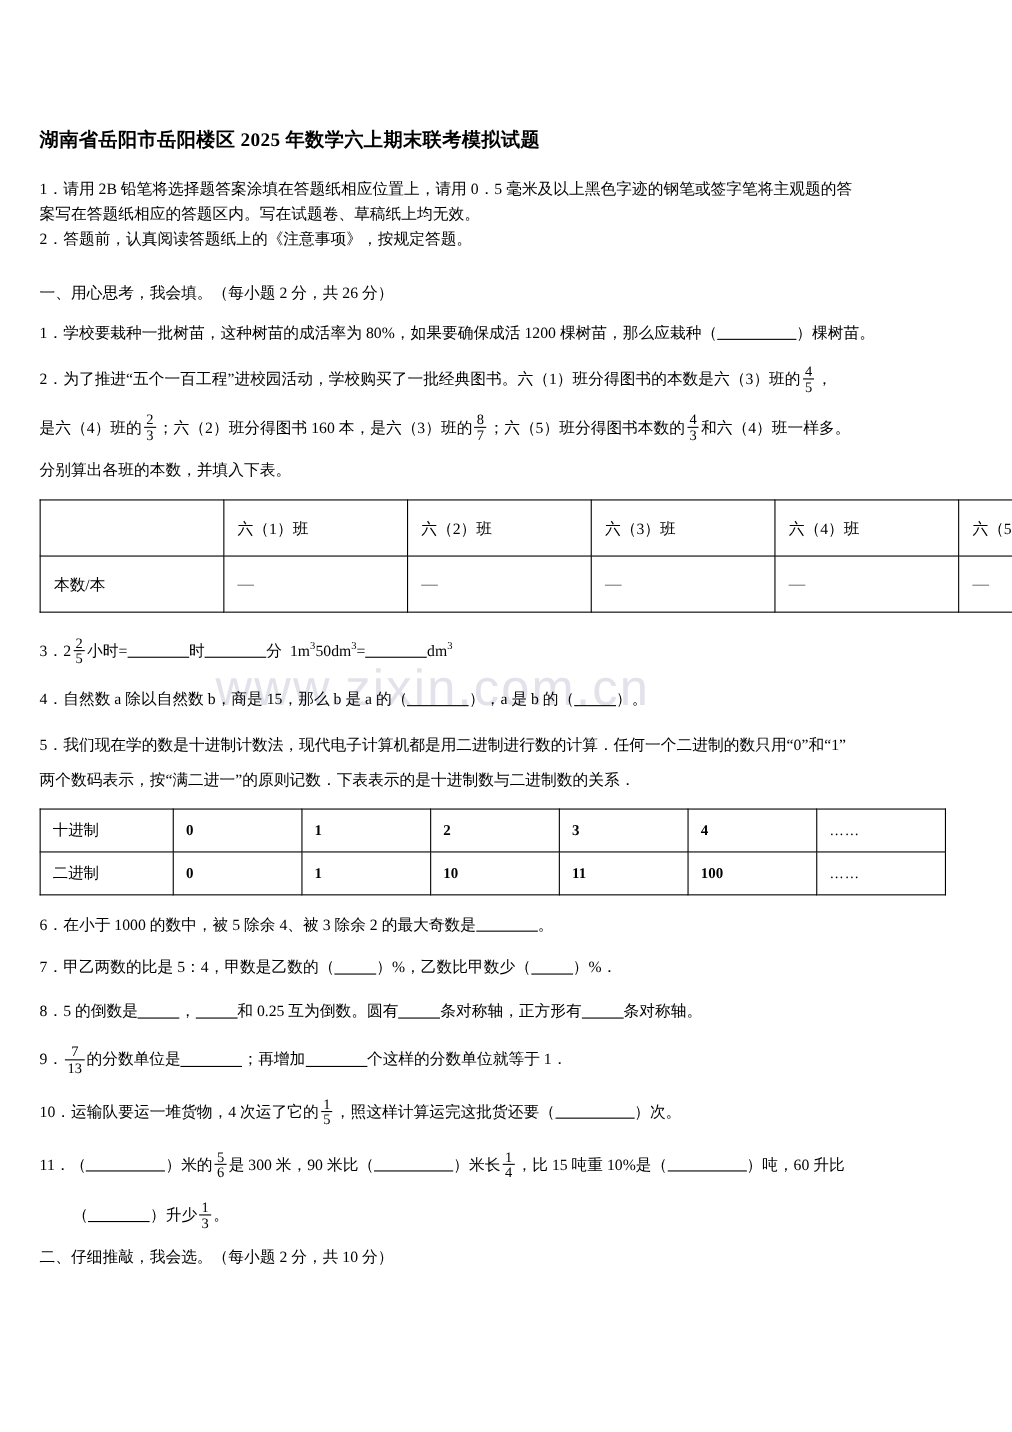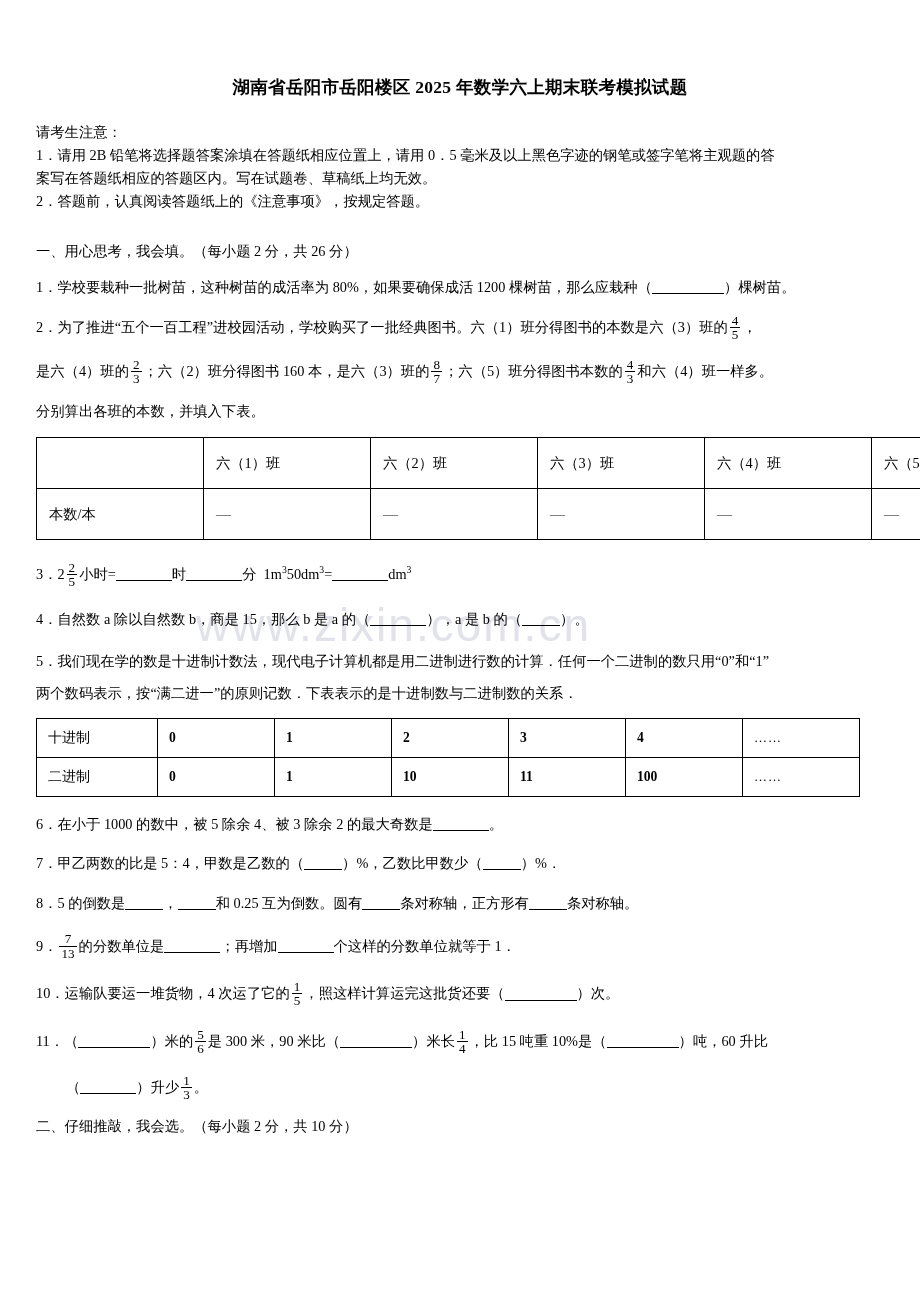--- a/index.html
+++ b/index.html
@@ -34,25 +34,25 @@
     z-index: 0;
     pointer-events: none;
     font-weight: 400;
   }
   .content {
     position: relative;
     z-index: 2;
     padding: 0 36px;
   }
   .doc-title {
-    text-align: center;
+    text-align: left;
     font-size: 17.5px;
     font-weight: bold;
     margin: 0;
-    padding-top: 75px;
+    padding-top: 115px;
     letter-spacing: 0.3px;
   }
   .notice {
     margin-top: 22px;
     font-size: 14.3px;
     line-height: 1.62;
   }
   .notice-line { margin: 0; }
   .notice-block { margin: 0; text-indent: 0; }
 
@@ -121,21 +121,20 @@
 
 <div class="page">
 
   <div class="watermark">www.zixin.com.cn</div>
 
   <div class="content">
 
     <div class="doc-title">湖南省岳阳市岳阳楼区 2025 年数学六上期末联考模拟试题</div>
 
     <div class="notice">
-      <p class="notice-line">请考生注意：</p>
       <p class="notice-block">1．请用 2B 铅笔将选择题答案涂填在答题纸相应位置上，请用 0．5 毫米及以上黑色字迹的钢笔或签字笔将主观题的答</p>
       <p class="notice-block">案写在答题纸相应的答题区内。写在试题卷、草稿纸上均无效。</p>
       <p class="notice-block">2．答题前，认真阅读答题纸上的《注意事项》，按规定答题。</p>
     </div>
 
     <div class="section-head">一、用心思考，我会填。（每小题 2 分，共 26 分）</div>
 
     <div class="q">
       <span>1．学校要栽种一批树苗，这种树苗的成活率为 80%，如果要确保成活 1200 棵树苗，那么应栽种（</span><span class="blank-l"></span><span>）棵树苗。</span>
     </div>

